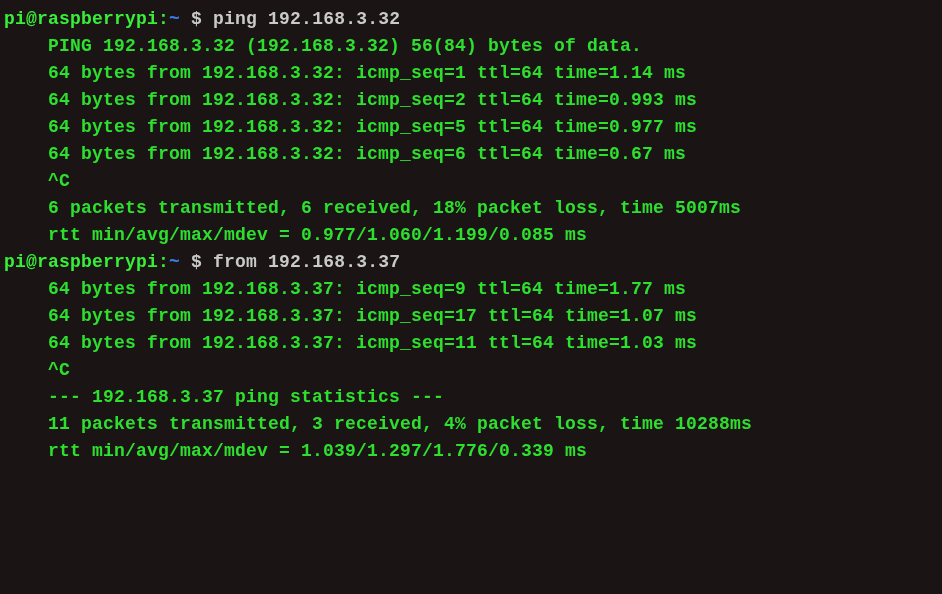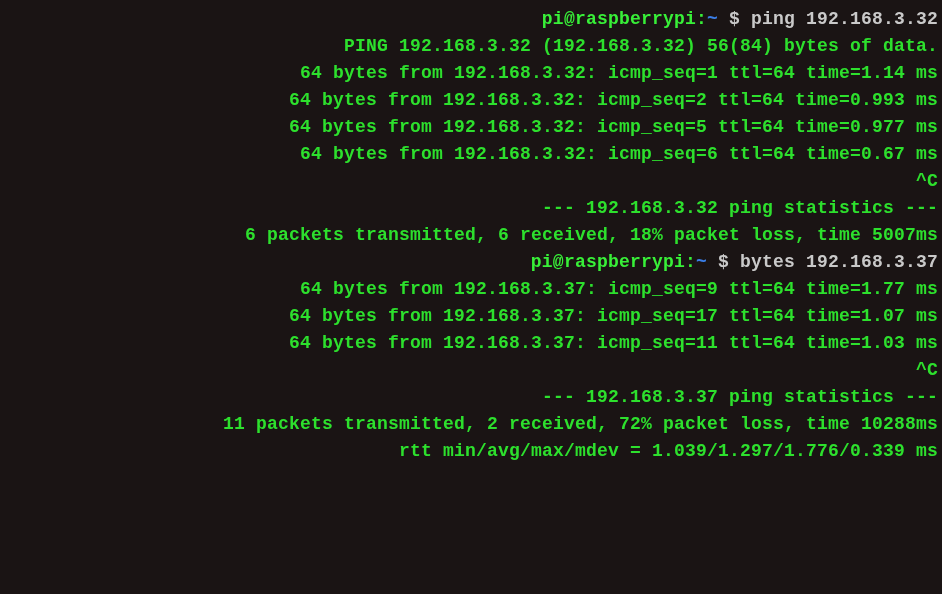--- a/index.html
+++ b/index.html
@@ -15,49 +15,48 @@
       padding: 6px 4px;
       width: 942px;
       height: 594px;
       overflow: hidden;
       color: #2de02d;
       font-weight: bold;
       letter-spacing: 0.2px;
     }
     .line {
       white-space: pre;
-      text-align: right;
     }
     .user { color: #38ef38; }
     .host { color: #38ef38; }
     .colon { color: #38ef38; }
     .path { color: #3a7ee8; }
     .prompt { color: #c9c9c9; }
     .cmd { color: #c9c9c9; }
-    .out { color: #2de02d; }
+    .out { color: #2de02d; margin-left: 44px; }
   </style>
 </head>
 <body>
 
 <div>
 
   <div class="line"><span class="user">pi</span><span class="user">@</span><span class="host">raspberrypi</span><span class="colon">:</span><span class="path">~</span><span class="prompt"> $ </span><span class="cmd">ping 192.168.3.32</span></div>
 
   <div class="line out">PING 192.168.3.32 (192.168.3.32) 56(84) bytes of data.</div>
   <div class="line out">64 bytes from 192.168.3.32: icmp_seq=1 ttl=64 time=1.14 ms</div>
   <div class="line out">64 bytes from 192.168.3.32: icmp_seq=2 ttl=64 time=0.993 ms</div>
   <div class="line out">64 bytes from 192.168.3.32: icmp_seq=5 ttl=64 time=0.977 ms</div>
   <div class="line out">64 bytes from 192.168.3.32: icmp_seq=6 ttl=64 time=0.67 ms</div>
   <div class="line out">^C</div>
-  <div class="line out">--- 192.168.3.32 ping statistics ---</div>
   <div class="line out">6 packets transmitted, 6 received, 18% packet loss, time 5007ms</div>
+  <div class="line out">rtt min/avg/max/mdev = 0.977/1.060/1.199/0.085 ms</div>
 
-  <div class="line"><span class="user">pi</span><span class="user">@</span><span class="host">raspberrypi</span><span class="colon">:</span><span class="path">~</span><span class="prompt"> $ </span><span class="cmd">bytes 192.168.3.37</span></div>
+  <div class="line"><span class="user">pi</span><span class="user">@</span><span class="host">raspberrypi</span><span class="colon">:</span><span class="path">~</span><span class="prompt"> $ </span><span class="cmd">from 192.168.3.37</span></div>
 
   <div class="line out">64 bytes from 192.168.3.37: icmp_seq=9 ttl=64 time=1.77 ms</div>
   <div class="line out">64 bytes from 192.168.3.37: icmp_seq=17 ttl=64 time=1.07 ms</div>
   <div class="line out">64 bytes from 192.168.3.37: icmp_seq=11 ttl=64 time=1.03 ms</div>
   <div class="line out">^C</div>
   <div class="line out">--- 192.168.3.37 ping statistics ---</div>
-  <div class="line out">11 packets transmitted, 2 received, 72% packet loss, time 10288ms</div>
+  <div class="line out">11 packets transmitted, 3 received, 4% packet loss, time 10288ms</div>
   <div class="line out">rtt min/avg/max/mdev = 1.039/1.297/1.776/0.339 ms</div>
 
 </div>
 
 </body></html>

